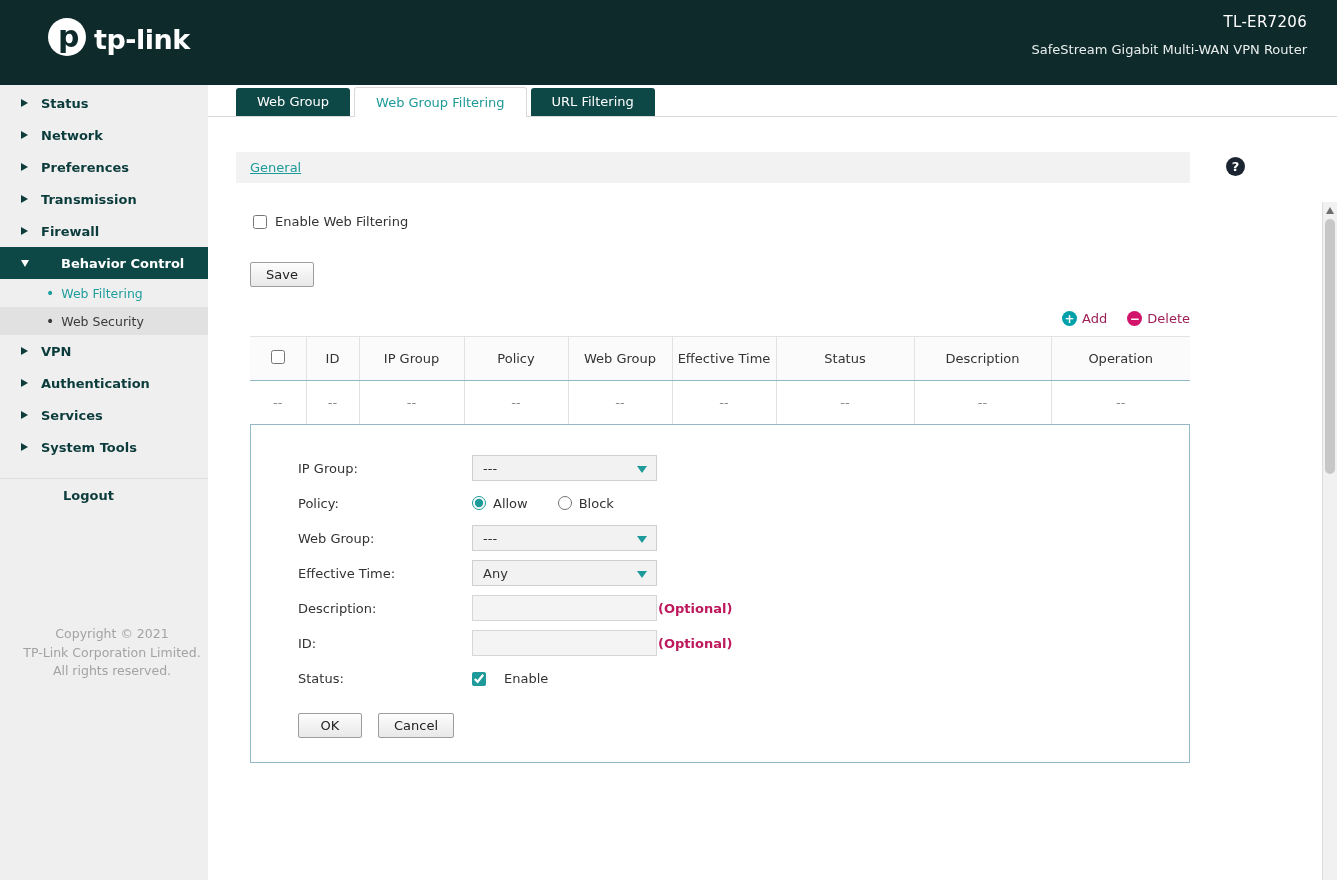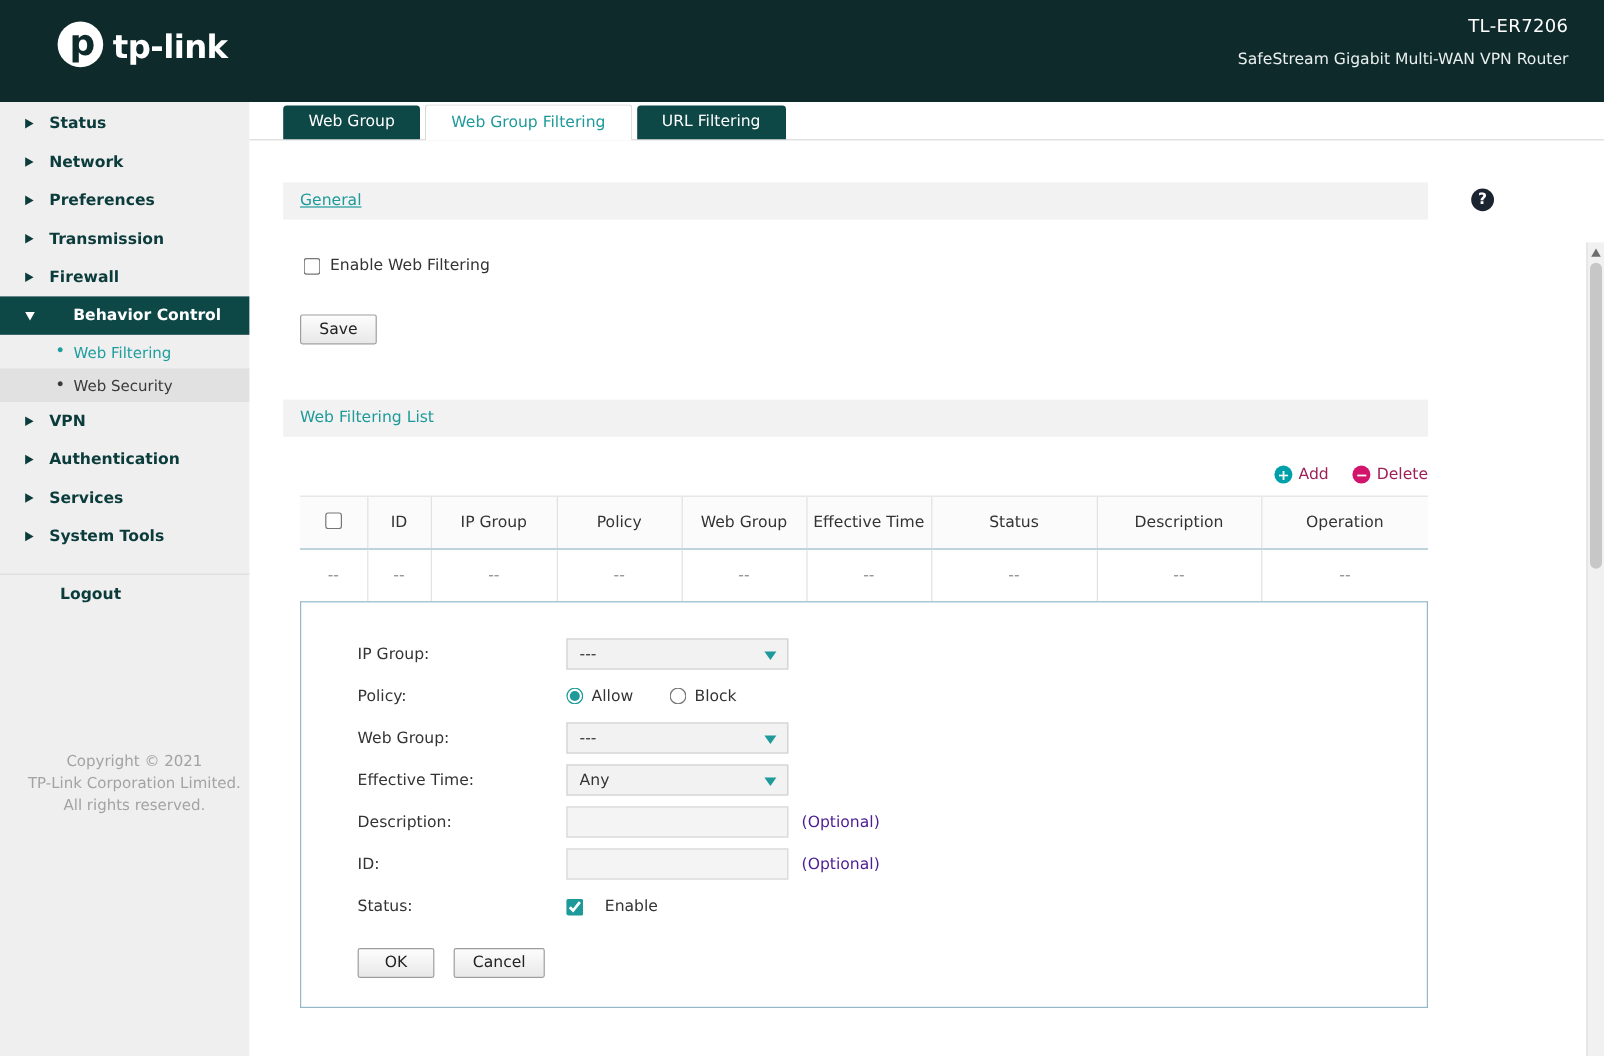--- a/index.html
+++ b/index.html
@@ -22,21 +22,21 @@
   .nav { padding-top:2px; }
   .nav-item { height:32px; display:flex; align-items:center; padding-left:21px; color:#0b3b3b; font-weight:bold; font-size:13px; cursor:pointer; }
   .nav-item .arr-right { width:0; height:0; border-left:7px solid currentColor; border-top:4.5px solid transparent; border-bottom:4.5px solid transparent; margin-right:13px; }
   .nav-item.active { background:#0d4746; color:#fff;gap:21px; }
   .nav-item.active .arr-down { width:0; height:0; border-top:7px solid currentColor; border-left:4.5px solid transparent; border-right:4.5px solid transparent; margin-right:11px; }
   .nav-sub { height:28px; display:flex; align-items:center; padding-left:46px; font-size:12.5px; color:#3a3a3a; cursor:pointer; }
   .nav-sub .bullet { margin-right:7px; font-size:14px; }
   .nav-sub.current { color:#1f9e9e; }
   .nav-sub.selected { background:#e1e1e1; }
   .nav-divider { border:none; border-top:1px solid #dcdcdc; margin:15px 0 0 0; }
-  .logout { height:32px; display:flex; align-items:center; padding-left:50px; color:#0b3b3b; font-weight:bold; cursor:pointer; }
+  .logout { height:32px; display:flex; align-items:center; padding-left:63px; color:#0b3b3b; font-weight:bold; cursor:pointer; }
   .copyright { position:absolute; top:540px; left:0; width:224px; text-align:center; color:#a3a3a3; font-size:12.5px; line-height:18.5px; }
 
   
   .main { position:absolute; left:208px; top:85px; width:1129px; height:827px; background:#fff; }
 
   .tabbar { height:32px; padding-left:28px; display:flex; align-items:flex-end; border-bottom:1px solid #d9d9d9; }
   .tab { height:28px; line-height:28px; padding:0 21px; font-size:13px; margin-right:4px; background:#0d4746; color:#fff; border-radius:3px 3px 0 0; cursor:pointer; }
   .tab.active { background:#fff; color:#1f9a9a; border:1px solid #d9d9d9; border-bottom:none; height:30px; line-height:29px; margin-bottom:-1px; }
 
   .content { position:relative; padding-left:28px; }
@@ -63,21 +63,21 @@
   table.list th { height:44px; font-weight:normal; font-size:13px; color:#333; background:#fbfbfb; border-bottom:1px solid #93b9c9; text-align:center; }
   table.list th + th, table.list td + td { border-left:1px solid #e2e2e2; }
   table.list td { height:43px; text-align:center; color:#8d8d8d; font-size:13px; }
 
   .form-panel { width:940px; margin-left:14px; border:1px solid #93b9c9; padding:26px 0 24px 47px; }
   .frow { display:flex; align-items:center; height:35px; }
   .flabel { width:174px; font-size:13px; color:#333; }
   .select { width:185px; height:26px; background:#f2f2f2; border:1px solid #cfcfcf; position:relative; display:flex; align-items:center; padding-left:10px; color:#333; cursor:pointer; }
   .select .sel-arrow { position:absolute; right:9px; top:10px; width:0; height:0; border-top:7px solid #1f9a9a; border-left:5px solid transparent; border-right:5px solid transparent; }
   .tinput { width:185px; height:26px; background:#f4f4f4; border:1px solid #d6d6d6; padding:0 8px; font-family:inherit; font-size:13px; }
-  .hint { margin-left:11px; color:#4c1d95; }
+  .hint { margin-left:1px; color:#be185d;font-weight:bold; }
   .radio-group { display:flex; align-items:center; gap:30px; }
   .radio-opt { display:flex; align-items:center; gap:7px; cursor:pointer; }
   .cb-inline { display:flex; align-items:flex-end; gap:18px; }
   .form-buttons { margin-top:17px; display:flex; gap:16px; }
   .btn-ok { min-width:64px; }
   .btn-cancel { min-width:67px; }
 
   
   .scrollbar { position:absolute; right:0; top:117px; width:15px; height:763px; background:#f1f1f1; border-left:1px solid #dcdcdc; }
   .sb-up { position:absolute; top:5px; left:3px; width:0; height:0; border-bottom:7px solid #6e6e6e; border-left:4.5px solid transparent; border-right:4.5px solid transparent; }
@@ -186,23 +186,20 @@
 
     <div class="check-row">
       <input type="checkbox" id="enable-wf" style="">
       <label for="enable-wf">Enable Web Filtering</label>
     </div>
 
     <div>
       <button class="btn btn-save">Save</button>
     </div>
 
-    <div class="section-bar bar-list">
-      <span>Web Filtering List</span>
-    </div>
 
     <div class="actions">
       <div class="action">
         <span class="circle-icon circle-add">+</span>
         <span>Add</span>
       </div>
       <div class="action">
         <span class="circle-icon circle-del">−</span>
         <span>Delete</span>
       </div>

